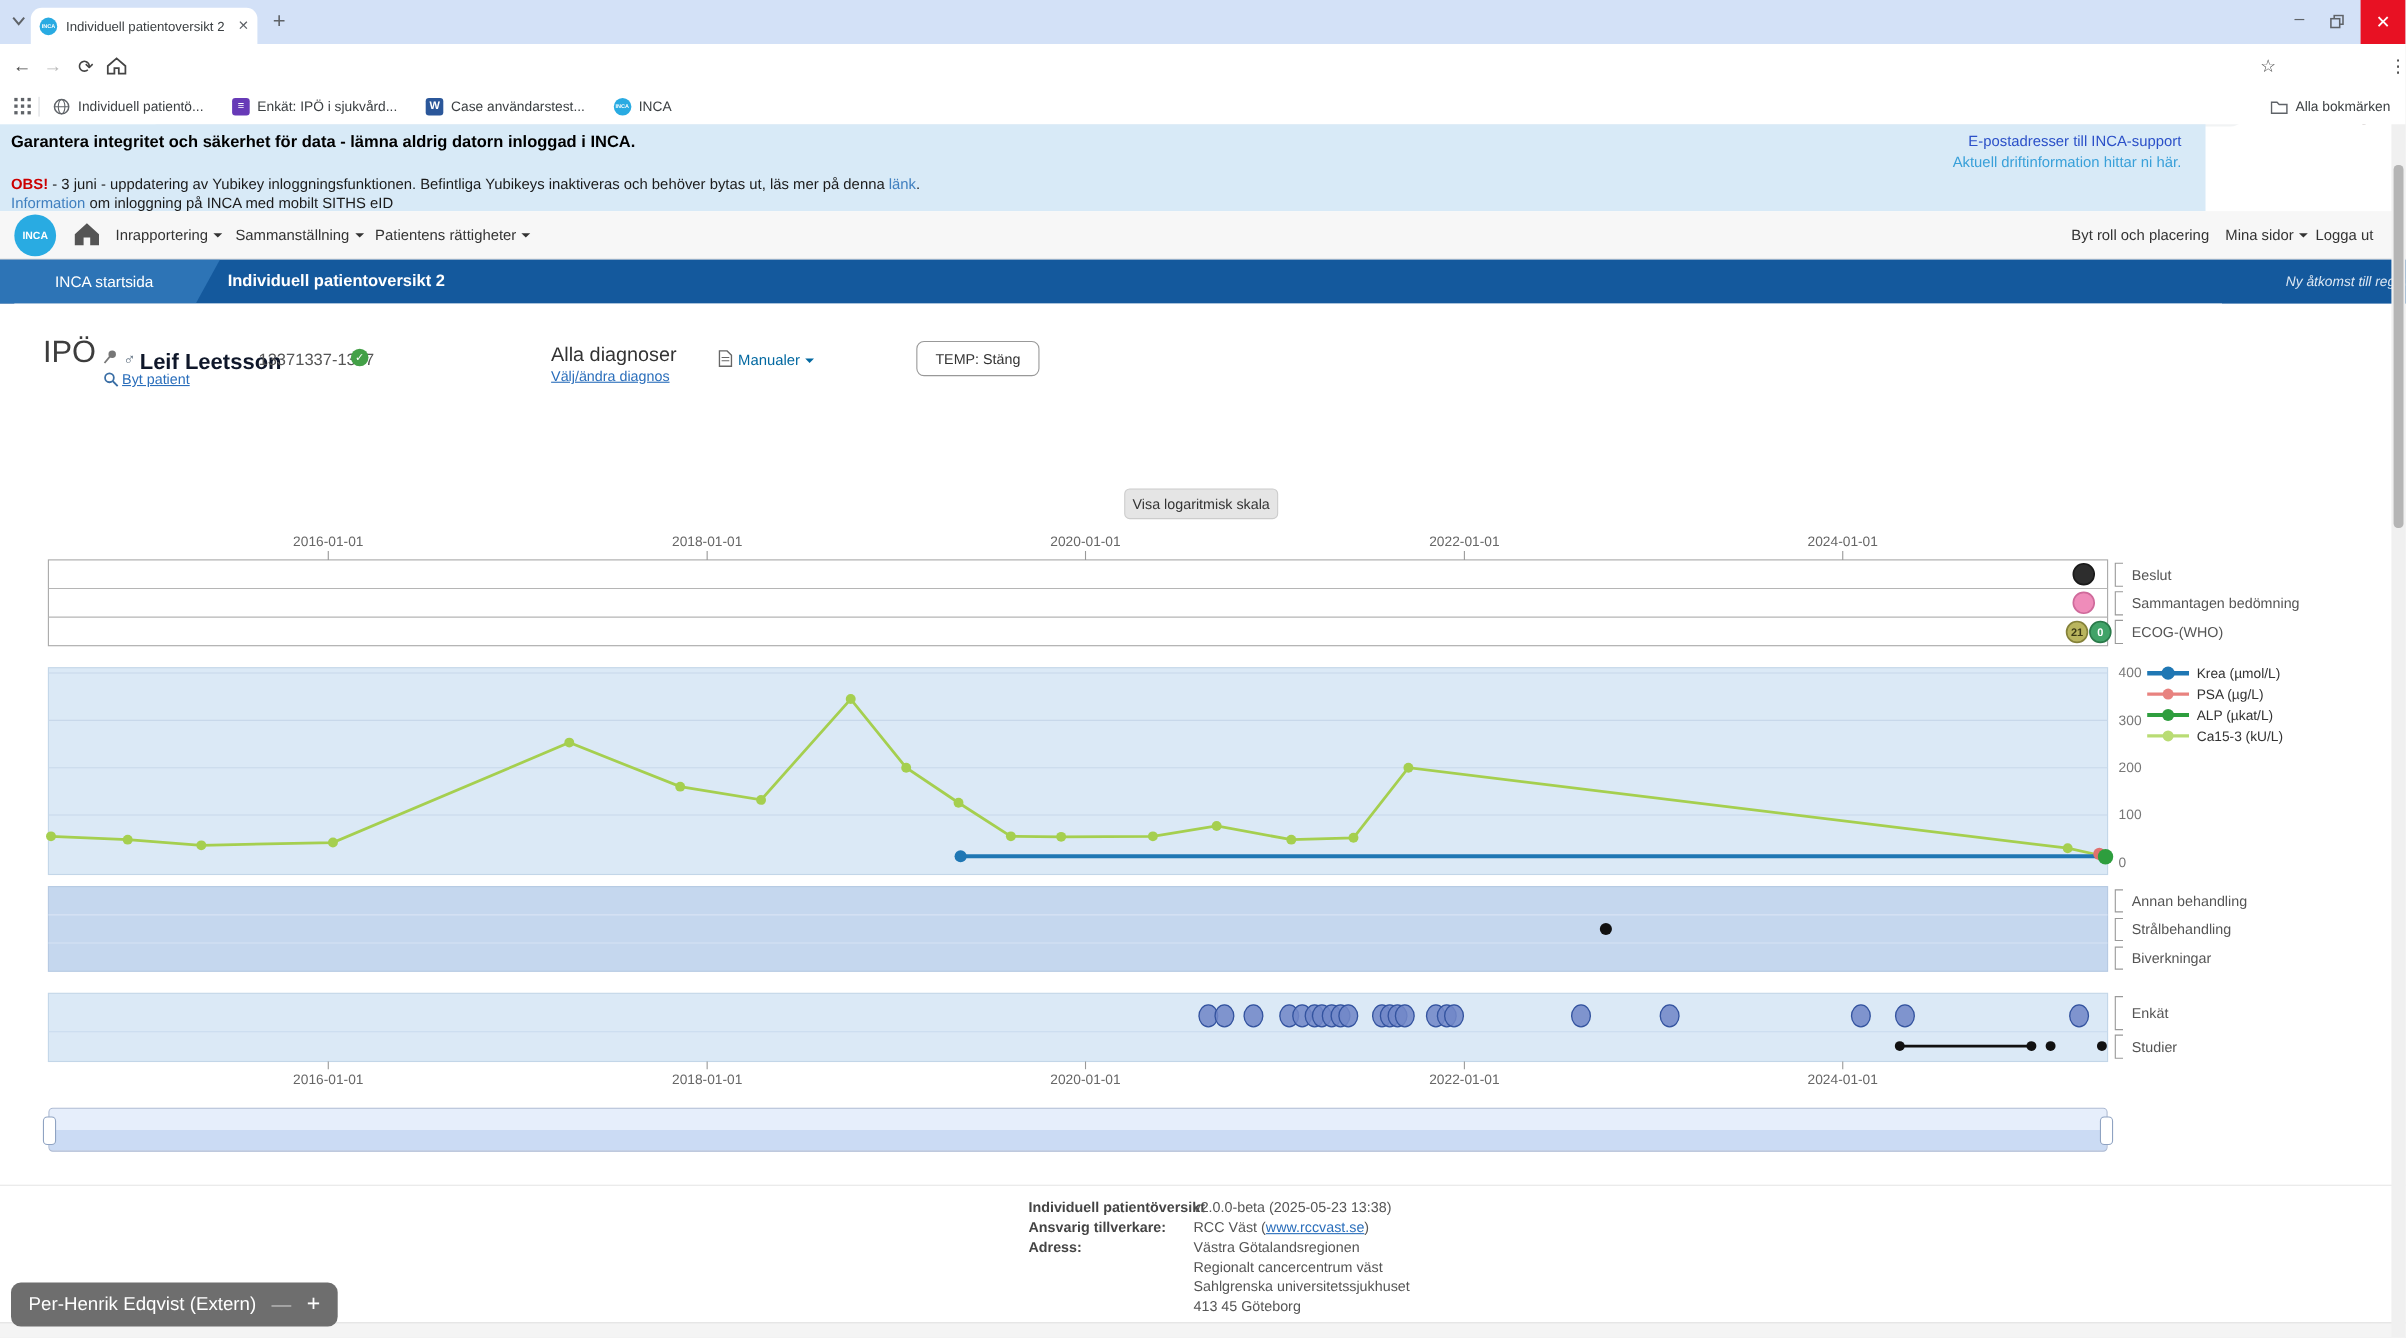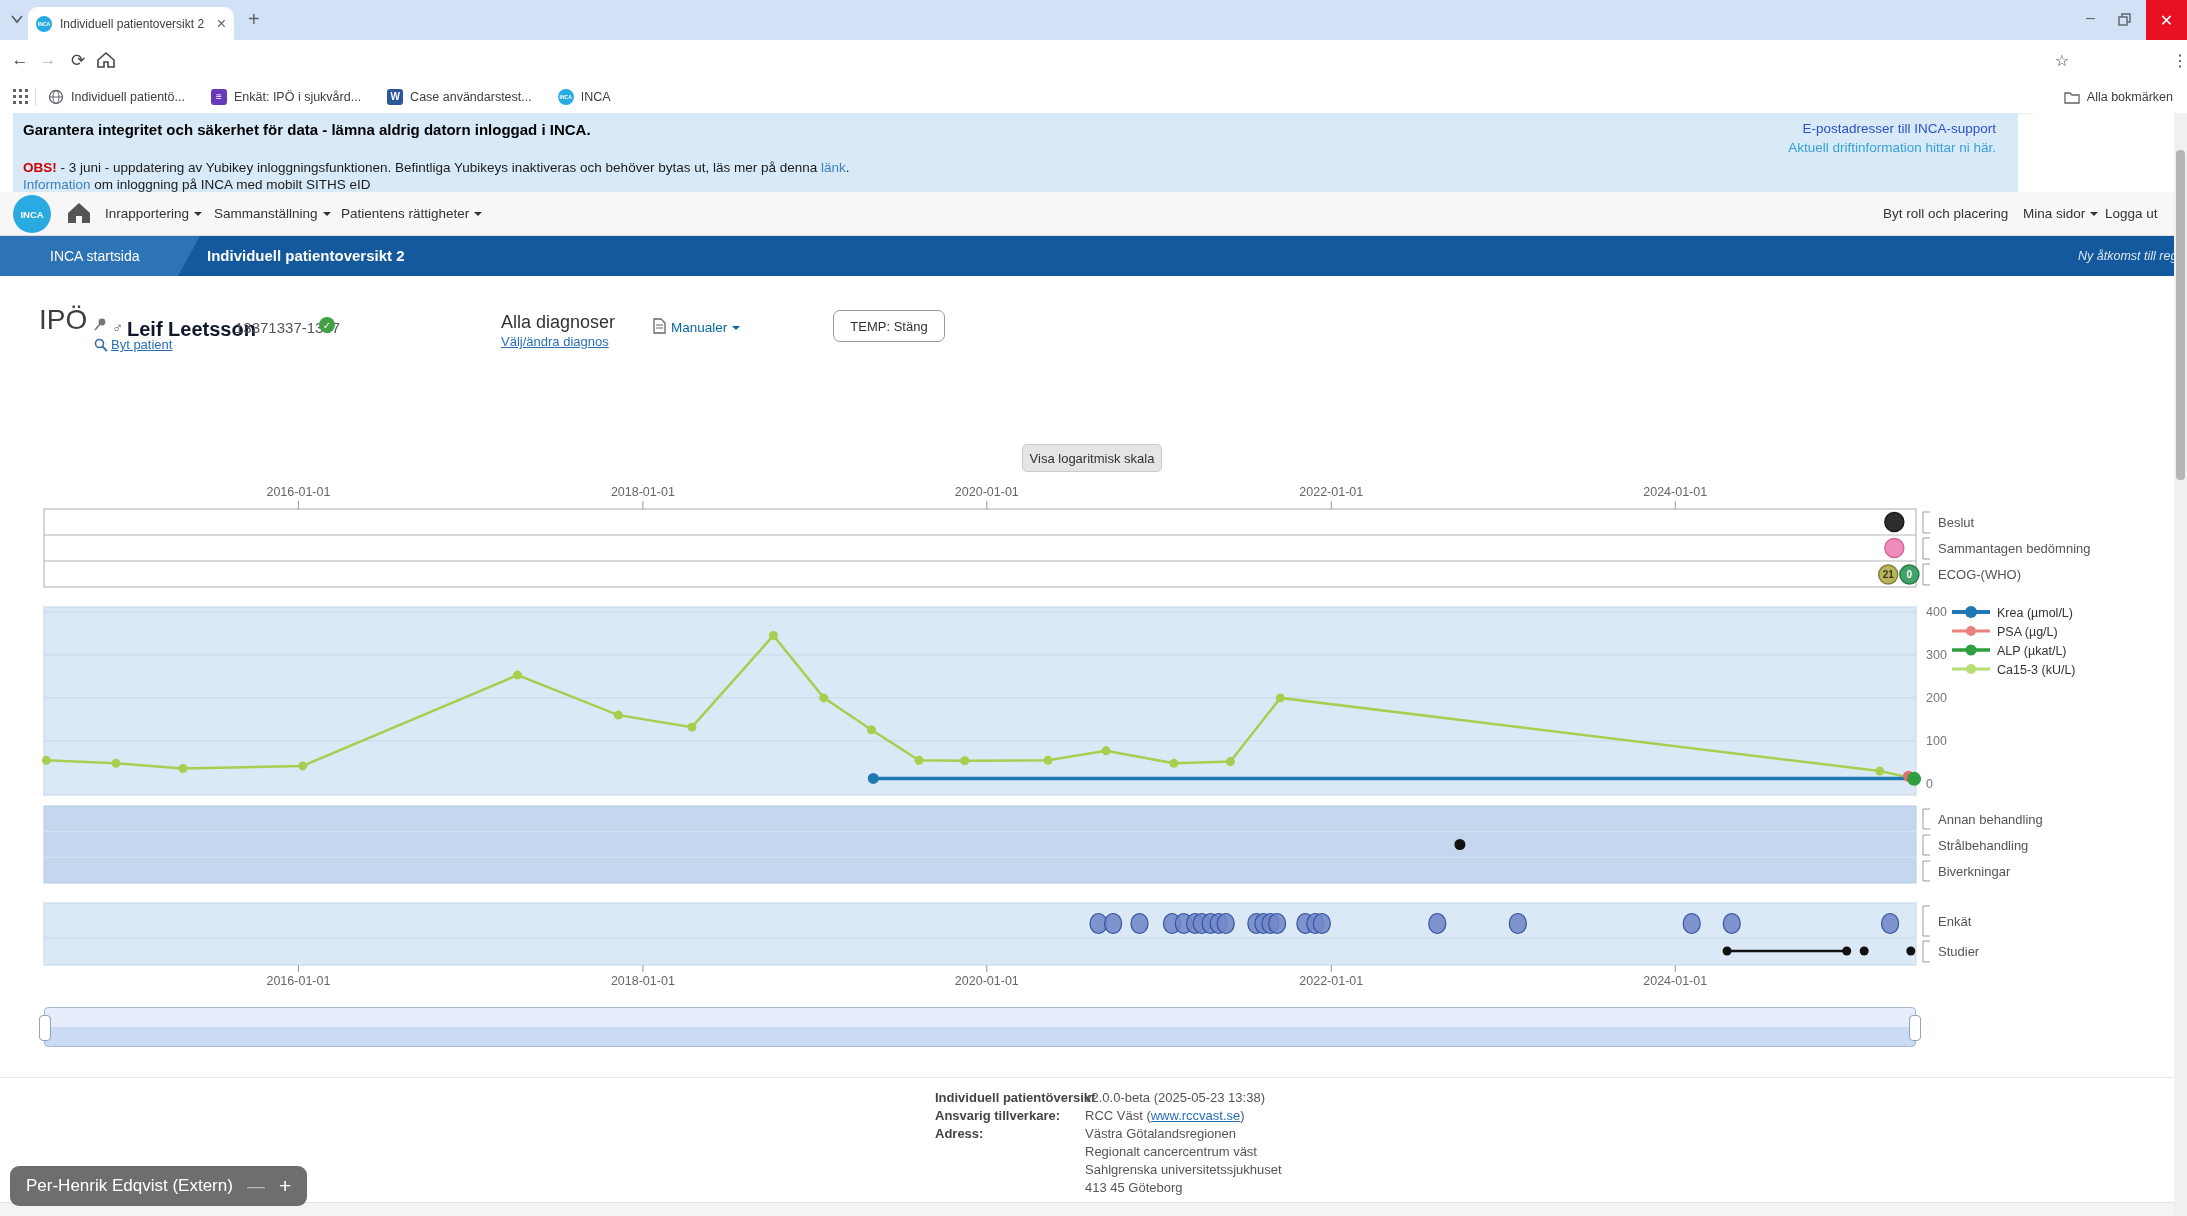--- a/index.html
+++ b/index.html
@@ -25,21 +25,21 @@
   #urlbar .url{font-size:13.5px;color:#202124;margin-left:10px;}
   #avatar{position:absolute;left:2136px;top:47px;width:26px;height:26px;border-radius:50%;
           background:radial-gradient(circle at 35% 30%,#9c7b62,#4a342a 70%);}
   #bookmarks{position:absolute;left:0;top:80px;width:2187px;height:33px;background:#fff;
              display:flex;align-items:center;font-size:12.5px;color:#3c4043;}
   .bm{display:flex;align-items:center;gap:7px;margin-right:26px;white-space:nowrap;}
   .bm-ic{width:16px;height:16px;border-radius:3px;display:flex;align-items:center;justify-content:center;
          color:#fff;font-size:10px;font-weight:bold;flex:0 0 16px;}
   .vsep{width:1px;height:18px;background:#dadce0;margin:0 12px 0 6px;}
   
-  #banner{position:absolute;left:13px;top:113px;width:2005px;height:79px;background:#d8eaf7;}
+  #banner{position:absolute;left:0;top:113px;width:2005px;height:79px;background:#d8eaf7;}
   #banner .l{position:absolute;left:10px;white-space:nowrap;color:#1b1b1b;}
   .lnk{color:#3f7fbf;text-decoration:none;cursor:pointer;}
   .lnk-u{color:#2a6ebb;text-decoration:underline;cursor:pointer;}
   
   #navbar{position:absolute;left:0;top:192px;width:2187px;height:44px;background:#f7f7f7;
           border-bottom:1px solid #ddd;box-sizing:border-box;font-size:13.5px;color:#333;}
   .dd:after{content:"";display:inline-block;margin-left:5px;vertical-align:2px;
             border-left:4px solid transparent;border-right:4px solid transparent;border-top:4px solid currentColor;}
   #logo{position:absolute;left:13px;top:3px;width:38px;height:38px;border-radius:50%;background:#29abe2;
         color:#fff;font-weight:bold;font-size:9.5px;display:flex;align-items:center;justify-content:center;}

